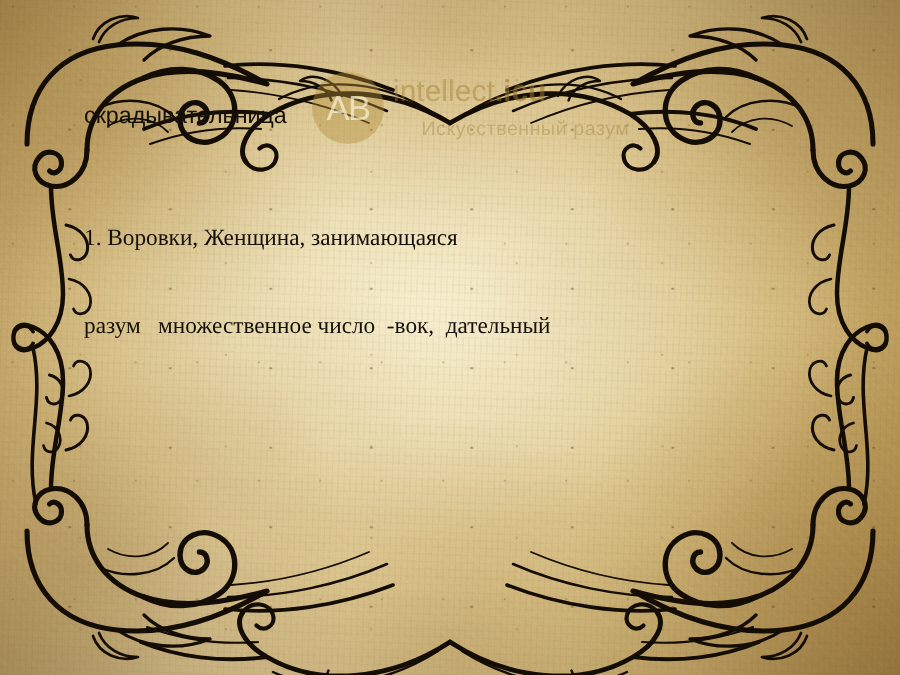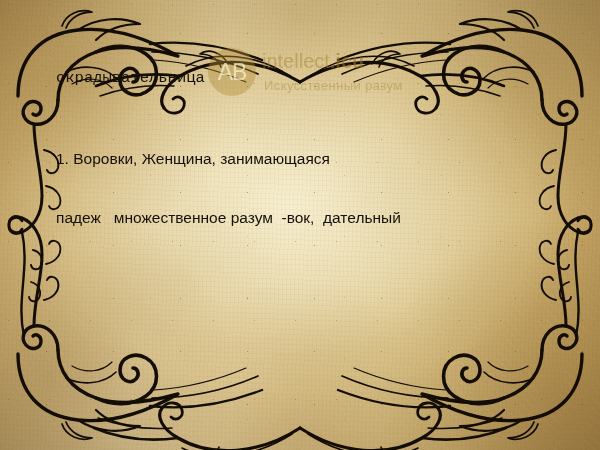--- a/index.html
+++ b/index.html
@@ -119,52 +119,51 @@
     top: 0px;
     font-size: 20px;
     line-height: 34px;
     color: rgba(160,124,44,0.46);
     white-space: nowrap;
     letter-spacing: 0px;
   }
   .wm-title b { font-weight: bold; color: rgba(150,114,36,0.54); }
   .wm-sub {
     position: absolute;
-    left: 56px;
+    left: 73px;
     top: 34px;
     font-size: 13px;
     line-height: 16px;
     color: rgba(158,124,50,0.40);
     white-space: nowrap;
     letter-spacing: 0.4px;
   }
 
   
   .content { position: absolute; inset: 0; }
   .headword {
     position: absolute;
     left: 56px;
     top: 68px;
     font-size: 15.5px;
     line-height: 20px;
     color: #15100a;
     white-space: nowrap;
-    font-family: Liberation Mono, monospace;
   }
   .definition {
     position: absolute;
     left: 56px;
     top: 110px;
     width: 500px;
     font-size: 15.5px;
     line-height: 19.5px;
     color: #15100a;
     white-space: pre;
   }
-  .def-line { display: block; white-space: pre; }
+  .def-line { display: block; white-space: pre; font-family: Liberation Serif, serif; }
 </style>
 </head>
 <body>
 
 <div id="page">
 
   <div class="parchment-base"></div>
   <div class="parchment-mottle"></div>
   <div class="parchment-grain"></div>
   <div class="parchment-specks"></div>
@@ -250,17 +249,17 @@
     </div>
     <div class="wm-title"><span>intellect</span><b>.icu</b></div>
     <div class="wm-sub">Искусственный  разум</div>
   </div>
 
   <div class="content">
     <div class="headword">скрадывательница</div>
 
     <div class="definition">
       <span class="def-line">1. Воровки, Женщина, занимающаяся</span>
-      <span class="def-line">падеж   множественное разум  -вок,  дательный</span>
+      <span class="def-line">разум   множественное число  -вок,  дательный</span>
     </div>
   </div>
 
 </div>
 
 </body></html>

